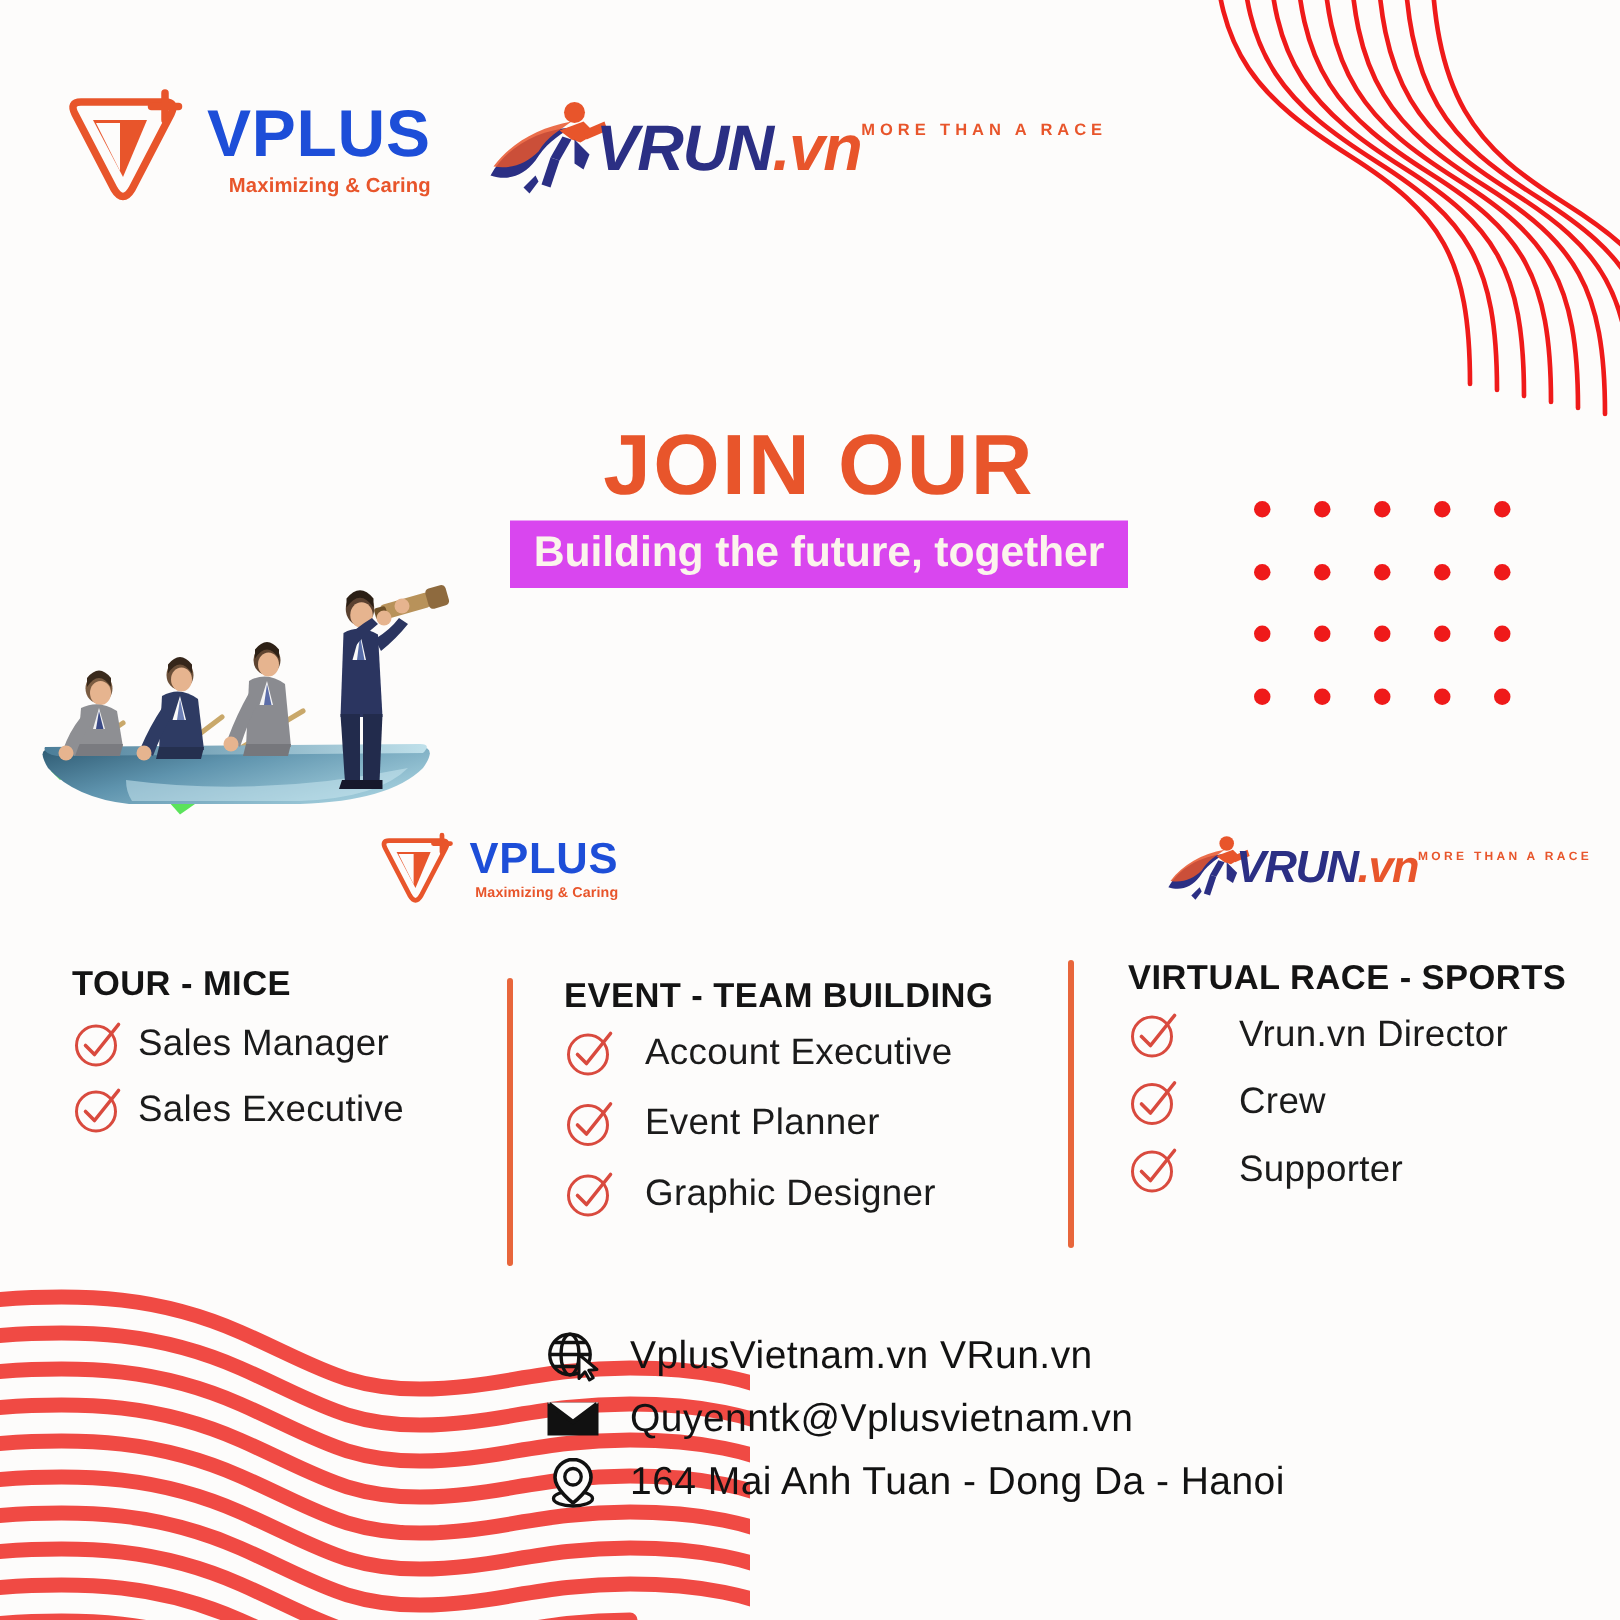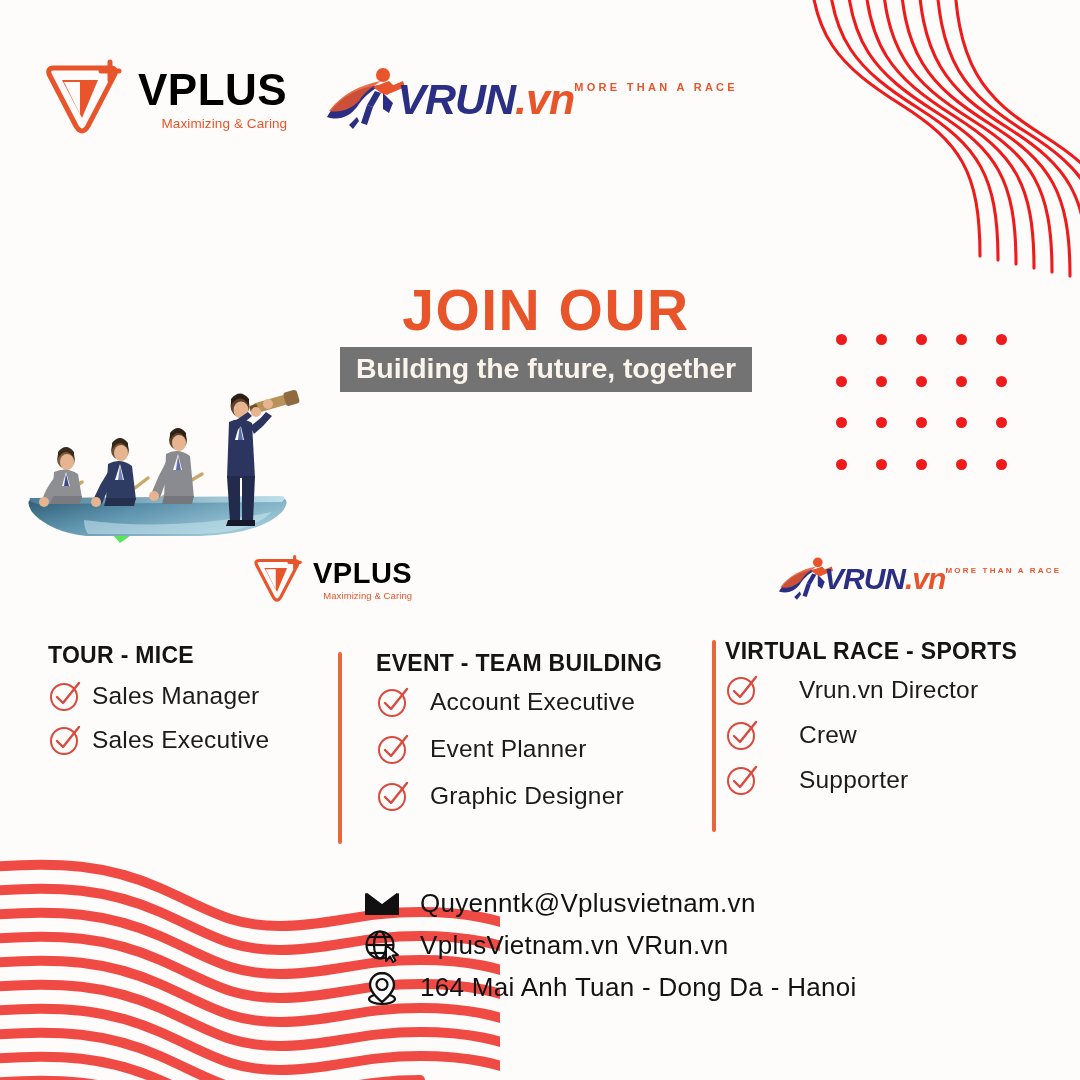--- a/index.html
+++ b/index.html
@@ -69,26 +69,26 @@
     gap: 10px;
   }
   .vplus-wordmark {
     display: flex;
     flex-direction: column;
     line-height: 1;
   }
   .vplus-name {
     font-size: 44px;
     font-weight: bold;
-    color: #000000;
+    color: #1d4ed8;
     letter-spacing: 0.5px;
   }
   .vplus-tag {
     font-size: 13.5px;
-    font-weight: normal;
+    font-weight: bold;
     color: #E8552B;
     text-align: right;
     margin-top: 5px;
     letter-spacing: 0.1px;
   }
   .logo-vrun {
     display: flex;
     align-items: center;
     gap: 2px;
   }
@@ -133,21 +133,21 @@
   #team-word {
     font-size: 124px;
     font-weight: bold;
     color: #343A96;
     letter-spacing: 2px;
     text-align: center;
     line-height: 0.96;
     margin-top: 6px;
   }
   #tagline-banner {
-    background: #737373;
+    background: #d946ef;
     margin-top: 8px;
     padding: 7px 10px 9px 10px;
     text-align: center;
   }
   #tagline-text {
     font-size: 28.5px;
     font-weight: bold;
     color: #FBF4EC;
     letter-spacing: -0.1px;
     line-height: 1;
@@ -237,21 +237,21 @@
 
   #col-tour { width: 320px; padding-left: 48px; padding-top: 6px; }
   #col-tour .col-title { margin-bottom: 10px; }
   #col-tour .job-item { margin-bottom: 10px; }
 
   #col-event { width: 392px; padding-left: 56px; padding-top: 2px; margin-top: 12px; }
   #col-event .col-title { margin-bottom: 8px; }
   #col-event .job-item { margin-bottom: 13px; }
   #col-event .job-label { margin-left: 10px; }
 
-  #col-virtual { width: 368px; padding-left: 13px; padding-top: 2px; }
+  #col-virtual { width: 368px; padding-left: 40px; padding-top: 2px; }
   #col-virtual .col-title { margin-bottom: 8px; }
   #col-virtual .job-item { margin-bottom: 11px; gap: 28px; }
   #col-virtual .job-label { margin-left: 12px; }
 
   
   #contact-block {
     position: absolute;
     left: 362px;
     top: 884px;
     display: flex;
@@ -570,41 +570,41 @@
         <span class="job-label">Supporter</span>
       </div>
     </div>
 
   </div>
 
   <div id="contact-block">
 
     <div class="contact-row">
       <svg class="contact-icon" viewBox="0 0 40 38">
-        <path d="M3,9 L37,9 L37,31 L3,31 Z" fill="#111111"></path>
-        <path d="M3,9 L20,23 L37,9 Z" fill="#FDFCFB"></path>
-        <path d="M4,10 L20,22 L36,10" fill="none" stroke="#111111" stroke-width="3" stroke-linejoin="round"></path>
-      </svg>
-      <span class="contact-text">Quyenntk@Vplusvietnam.vn</span>
-    </div>
-
-    <div class="contact-row">
-      <svg class="contact-icon" viewBox="0 0 40 38">
         <circle cx="18" cy="19" r="13.5" fill="none" stroke="#111111" stroke-width="2.2"></circle>
         <ellipse cx="18" cy="19" rx="6" ry="13.5" fill="none" stroke="#111111" stroke-width="2.2"></ellipse>
         <line x1="4.5" y1="19" x2="31.5" y2="19" stroke="#111111" stroke-width="2.2"></line>
         <line x1="7" y1="11" x2="29" y2="11" stroke="#111111" stroke-width="2.2"></line>
         <line x1="7" y1="27" x2="29" y2="27" stroke="#111111" stroke-width="2.2"></line>
         <path d="M24,19 L24,35 L28,30.5 L31,36 L33.5,34.5 L30.5,29.5 L36,29 Z" fill="#FDFCFB" stroke="#111111" stroke-width="2" stroke-linejoin="round"></path>
       </svg>
       <span class="contact-text">VplusVietnam.vn  VRun.vn</span>
     </div>
 
     <div class="contact-row">
       <svg class="contact-icon" viewBox="0 0 40 38">
+        <path d="M3,9 L37,9 L37,31 L3,31 Z" fill="#111111"></path>
+        <path d="M3,9 L20,23 L37,9 Z" fill="#FDFCFB"></path>
+        <path d="M4,10 L20,22 L36,10" fill="none" stroke="#111111" stroke-width="3" stroke-linejoin="round"></path>
+      </svg>
+      <span class="contact-text">Quyenntk@Vplusvietnam.vn</span>
+    </div>
+
+    <div class="contact-row">
+      <svg class="contact-icon" viewBox="0 0 40 38">
         <ellipse cx="20" cy="31" rx="13" ry="5" fill="none" stroke="#111111" stroke-width="2.2"></ellipse>
         <path d="M20,5 C13.4,5 8,10.4 8,17 C8,25 20,34 20,34 C20,34 32,25 32,17 C32,10.4 26.6,5 20,5 Z" fill="#FDFCFB" stroke="#111111" stroke-width="2.4" stroke-linejoin="round"></path>
         <circle cx="20" cy="16.5" r="5.5" fill="none" stroke="#111111" stroke-width="2.2"></circle>
       </svg>
       <span class="contact-text">164 Mai Anh Tuan - Dong Da - Hanoi</span>
     </div>
 
   </div>
 
 </div>

